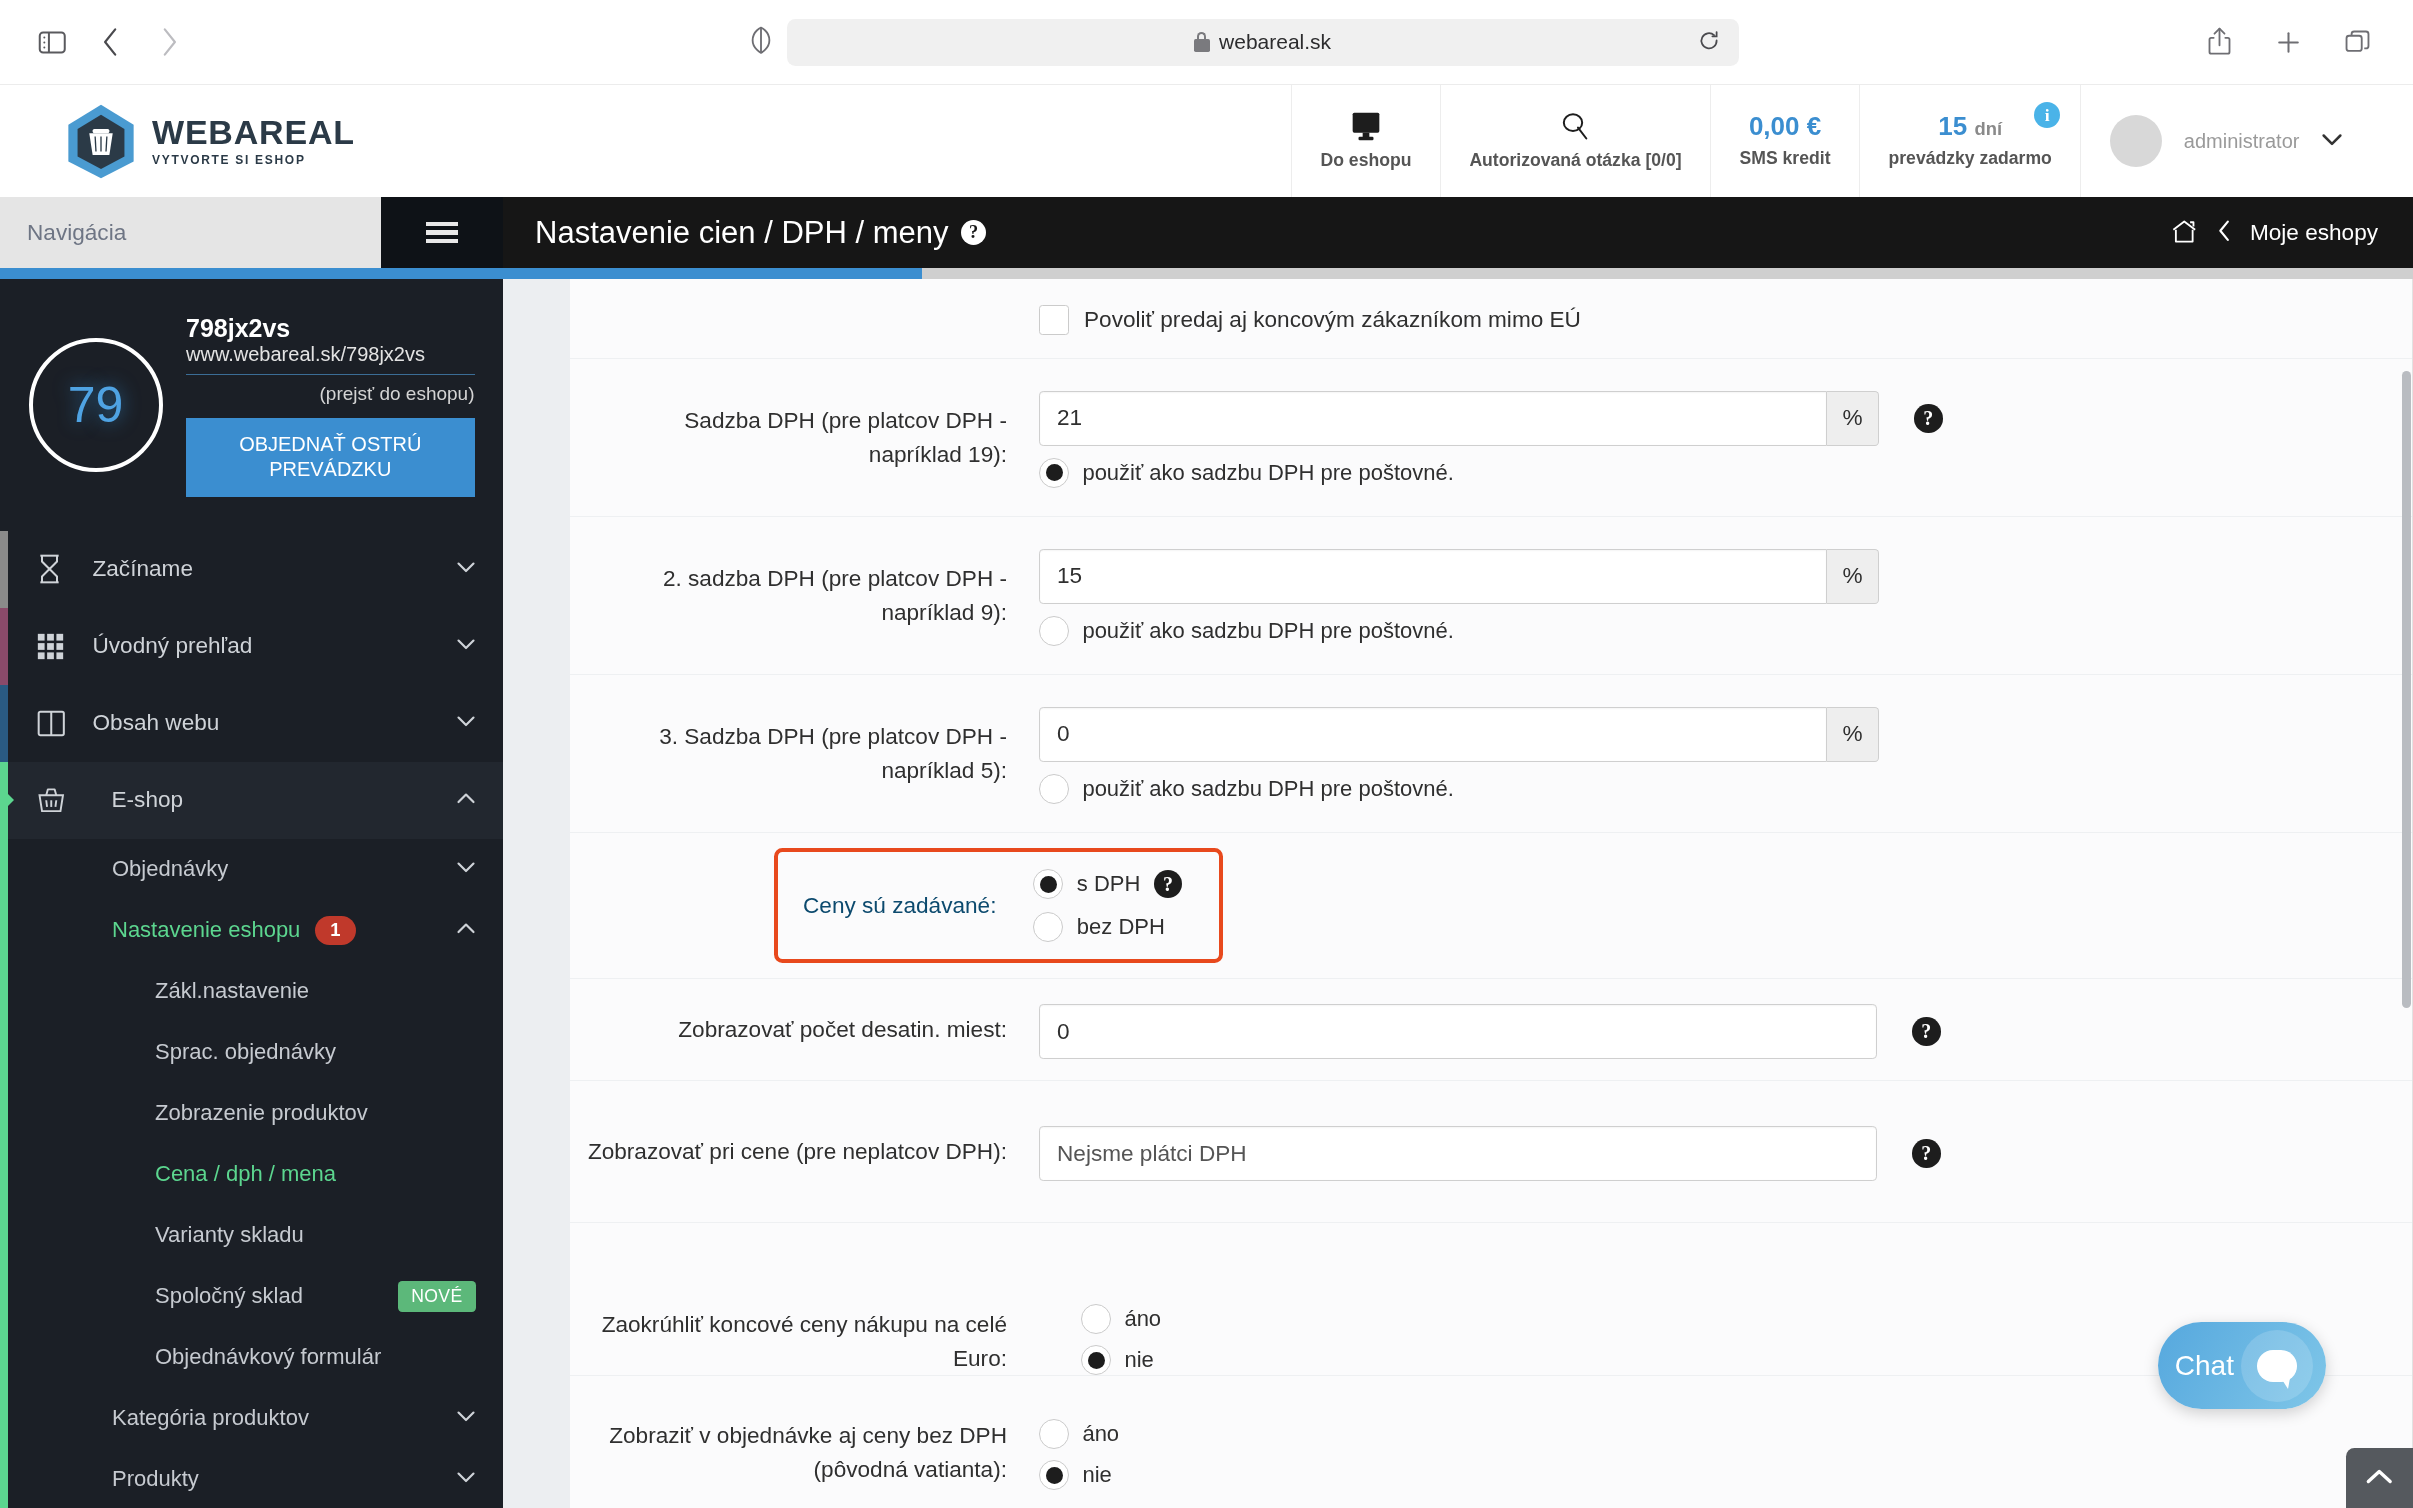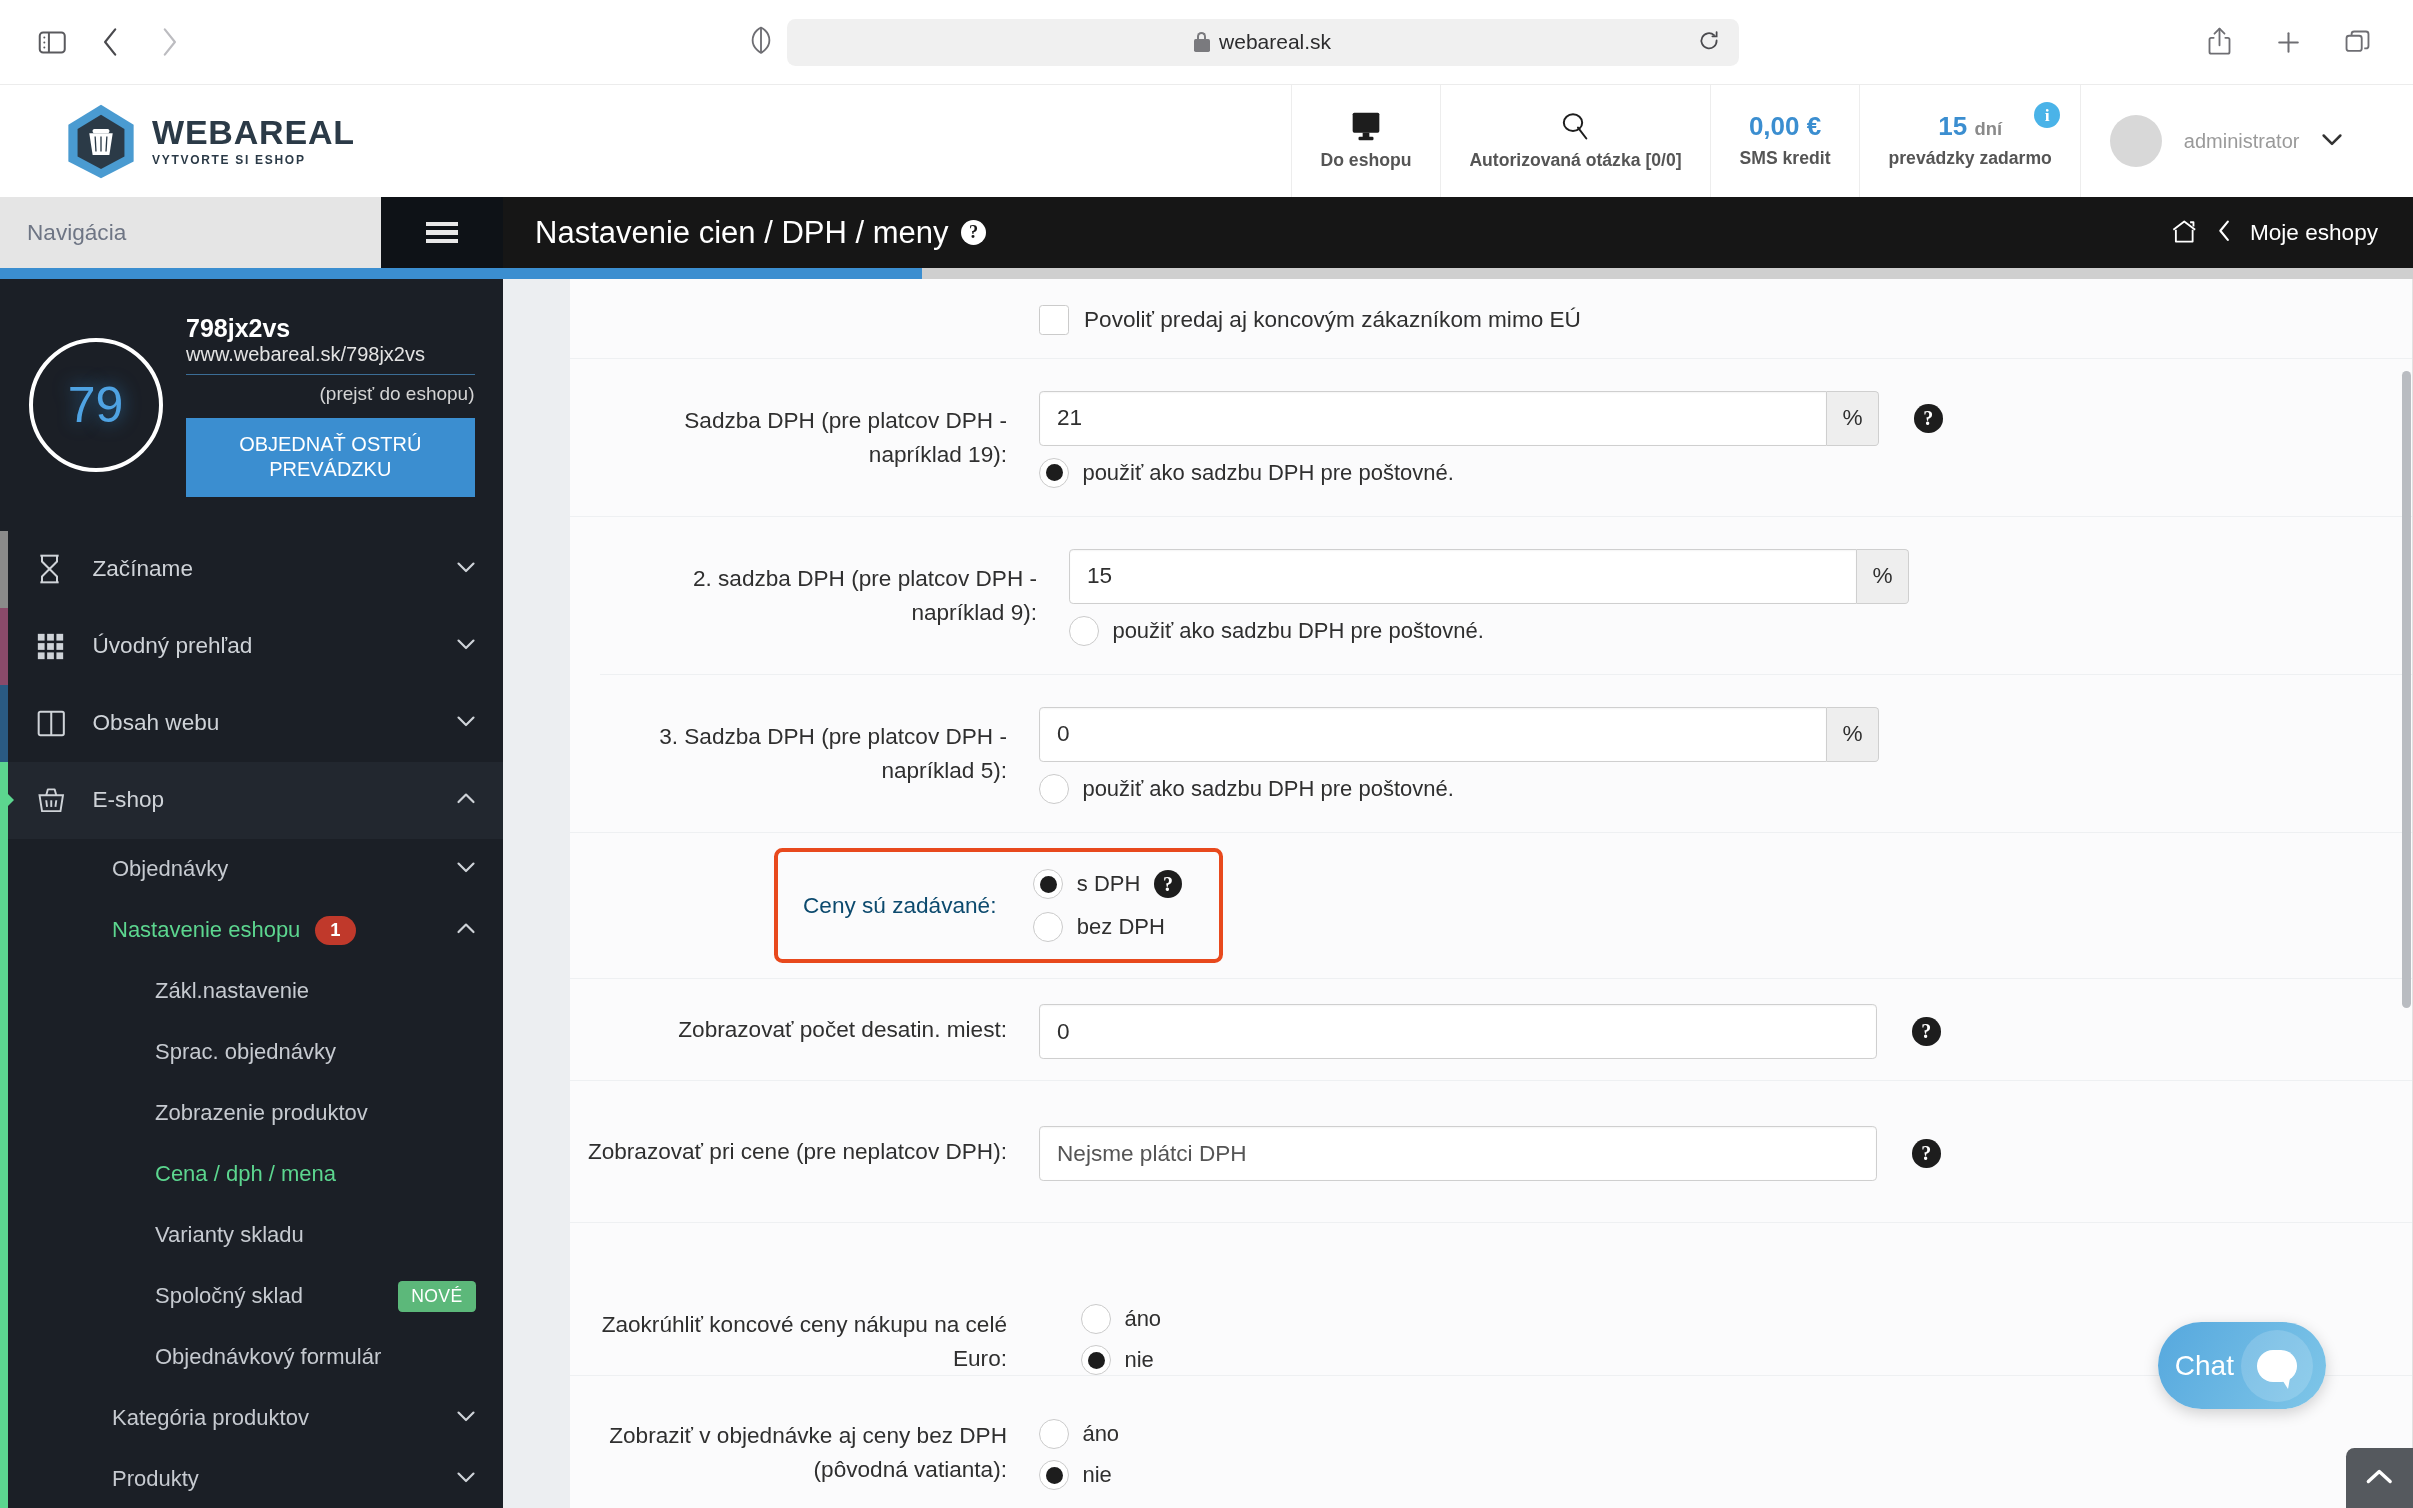--- a/index.html
+++ b/index.html
@@ -140,21 +140,21 @@
 
   .nav-item {
     display:flex; align-items:center;
     height: 77px; padding-left: 28.5px; padding-right: 27px;
     border-left: 8.4px solid transparent;
     position: relative;
   }
   .nav-item .nav-ic { width: 39px; flex:0 0 39px; display:flex; align-items:center; color:#cfd3d8; }
   .nav-item .nav-txt { font-size: 22.6px; color:#cfd3d8; margin-left: 17px; flex:1 1 auto; }
   .nav-item .chev { color:#cfd3d8; }
-  .nav-item.active-branch { background: #22272f; }
+  .nav-item.active-branch { background: #22272f; gap: 19px; }
   .nav-item.active-branch::after {
     content:""; position:absolute; left: -8.4px; top: 50%; transform: translateY(-50%);
     border-top: 14.2px solid transparent; border-bottom: 14.2px solid transparent;
     border-left: 14.2px solid #5cd68f;
   }
   .sub-item {
     display:flex; align-items:center;
     height: 61px; padding-left: 104px; padding-right: 27px;
     border-left: 8.4px solid #5cd68f;
   }
@@ -618,21 +618,21 @@
             </div>
             <span class="help-ic">?</span>
           </div>
           <label class="radio-line">
             <span class="radio on"></span>
             <span class="radio-txt">použiť ako sadzbu DPH pre poštovné.</span>
           </label>
         </div>
       </div>
 
-      <div class="form-row" style="min-height:158px; align-items:center;margin-left:30px;">
+      <div class="form-row" style="min-height:158px; align-items:center;">
         <div class="form-label">2. sadzba DPH (pre platcov DPH - napríklad 9):</div>
         <div class="form-field">
           <div class="input-group">
             <input class="txt-input" value="15" style="">
             <span class="pct-addon">%</span>
           </div>
           <label class="radio-line">
             <span class="radio"></span>
             <span class="radio-txt">použiť ako sadzbu DPH pre poštovné.</span>
           </label>

